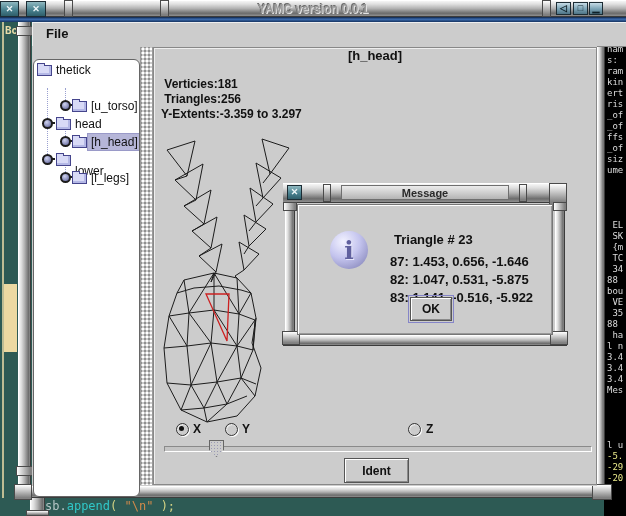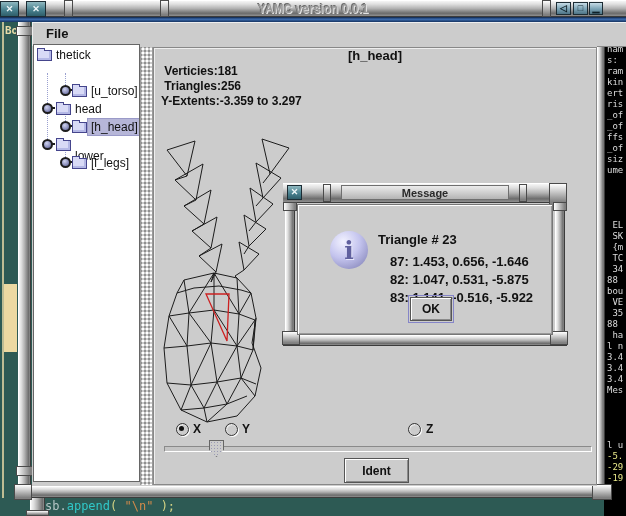--- a/index.html
+++ b/index.html
@@ -115,21 +115,21 @@
         <div class="term-line">3.4</div>
         <div class="term-line">3.4</div>
         <div class="term-line">Mes</div>
         <div class="term-line"></div>
         <div class="term-line"></div>
         <div class="term-line"></div>
         <div class="term-line"></div>
         <div class="term-line">l u</div>
         <div class="term-line" style="color: rgb(232, 232, 138);">-5.</div>
         <div class="term-line" style="color: rgb(232, 232, 138);">-29</div>
-        <div class="term-line" style="color: rgb(232, 232, 138);">-19</div>
+        <div class="term-line" style="color: rgb(232, 232, 138);">-20</div>
       </div>
   </div>
   <div class="abs ring" style="left:598px;top:10px;width:20px;height:28px;"></div>
 
   <div class="abs" style="left:0;top:498px;width:604px;height:18px;background:#2d5a54;"></div>
   <div id="bottom-code" class="abs mono" style="left:45px;top:499px;font-size:12px;white-space:pre;"><span style="color: rgb(180, 196, 196);">sb.</span><span style="color: rgb(48, 200, 200);">append</span><span style="color: rgb(210, 210, 132);">( </span><span style="color: rgb(210, 138, 74);">"\n"</span><span style="color: rgb(210, 210, 132);"> );</span></div>
   <div class="abs vpipe" style="left:30px;top:498px;width:15px;height:14px;"></div>
   <div class="abs ring" style="left:26px;top:510px;width:23px;height:6px;"></div>
 
   <div class="abs hpipe" style="left:0;top:0;width:626px;height:17px;">
@@ -152,21 +152,21 @@
   <div class="abs vpipe" style="left:597px;top:22px;width:8px;height:464px;"></div>
   <div class="abs hpipe" style="left:14px;top:486px;width:596px;height:12px;"></div>
   <div class="abs ring" style="left:14px;top:484px;width:18px;height:16px;"></div>
   <div class="abs ring" style="left:592px;top:484px;width:20px;height:16px;"></div>
 
   <div class="abs metal" style="left:32px;top:22px;width:626px;height:24px;border-bottom:1px solid #888;box-shadow:inset 1px 1px 0 #eee;">
     <span style="position:absolute;left:14px;top:4px;font-weight:bold;font-size:13px;color:#111;">File</span>
   </div>
   <div class="abs metal" style="left:32px;top:46px;width:565px;height:440px;"></div>
 
-  <div id="tree-panel" class="abs" style="left:33px;top:44px;width:107px;height:438px;">
+  <div id="tree-panel" class="abs" style="left:33px;top:59px;width:107px;height:438px;border-radius:6px;">
     <div class="guide v" style="left:13px;top:28px;height:72px;"></div>
     <div class="guide v" style="left:31px;top:28px;height:18px;"></div>
     <div class="guide v" style="left:31px;top:64px;height:18px;"></div>
     <div class="guide v" style="left:31px;top:100px;height:18px;"></div>
   <div class="tree-row" style="top: 1px;">
         <span class="folder" style="left: 3px; top: 4px;"></span>
         <span class="tree-label" style="left: 19px;">thetick</span>
       </div>
       <div class="tree-row" style="top: 55px;">
         <span class="knob" style="left: 8px; top: 3px;"></span>
@@ -192,21 +192,21 @@
         <span class="knob" style="left: 26px; top: 3px;"></span>
         <span class="folder" style="left: 38px; top: 4px;"></span>
         <span class="tree-label" style="left: 54px;">[l_legs]</span>
       </div>
     </div>
 
   <div class="abs stipple" style="left:140px;top:47px;width:13px;height:438px;border-left:1px solid #999;border-right:1px solid #999;box-sizing:border-box;"></div>
 
   <div class="abs metal" style="left:153px;top:47px;width:444px;height:438px;border:1px solid #888;box-sizing:border-box;box-shadow:inset 1px 1px 0 #eee;">
     <div style="position:absolute;left:0;top:0;width:100%;text-align:center;font-weight:bold;font-size:13px;color:#111;">[h_head]</div>
-    <div id="info-lines" style="position:absolute;left:7px;top:16px;">
+    <div id="info-lines" style="position:absolute;left:7px;top:29px;">
         <div class="info-line"> Verticies:181</div>
         <div class="info-line"> Triangles:256</div>
         <div class="info-line">Y-Extents:-3.359 to 3.297</div>
       </div>
 
     <svg id="wireframe-svg" style="position:absolute;left:5px;top:88px;" width="148" height="292" viewBox="0 0 148 292">
         <polygon points="8,14 36,5 28,40" fill="none" stroke="#1c1c1c" stroke-width="1"></polygon>
         <polygon points="16,44 44,28 37,64" fill="none" stroke="#1c1c1c" stroke-width="1"></polygon>
         <polygon points="25,70 52,54 45,88" fill="none" stroke="#1c1c1c" stroke-width="1"></polygon>
         <polygon points="33,95 58,81 52,112" fill="none" stroke="#1c1c1c" stroke-width="1"></polygon>
@@ -294,21 +294,21 @@
     <div class="hpipe abs" style="left:0;top:152px;width:284px;height:11px;"></div>
     <div class="abs ring" style="left:-1px;top:148px;width:18px;height:14px;"></div>
     <div class="abs ring" style="left:267px;top:148px;width:18px;height:14px;"></div>
     <div class="abs vring" style="left:0;top:19px;width:14px;height:9px;"></div>
     <div class="abs vring" style="left:270px;top:19px;width:14px;height:9px;"></div>
 
     <div class="metal metal-border abs" style="left:14px;top:21px;width:256px;height:131px;">
       <div id="info-icon" style="position:absolute;left:32px;top:26px;width:38px;height:38px;">
         <span class="iglyph">i</span>
       </div>
-      <div class="dlg-line" style="position:absolute;left:80px;top:26px;">Triangle # 23</div>
+      <div class="dlg-line" style="position:absolute;left:96px;top:26px;">Triangle # 23</div>
       <div id="dialog-lines" style="position:absolute;left:92px;top:48px;">
           <div class="dlg-line">87: 1.453, 0.656, -1.646</div>
           <div class="dlg-line">82: 1.047, 0.531, -5.875</div>
           <div class="dlg-line">83: 1.141, -0.516, -5.922</div>
         </div>
       <button class="mbutton" style="position:absolute;left:112px;top:92px;width:42px;height:24px;outline:1px solid #8585c8;outline-offset:1px;">OK</button>
     </div>
   </div>
 
 </div>

